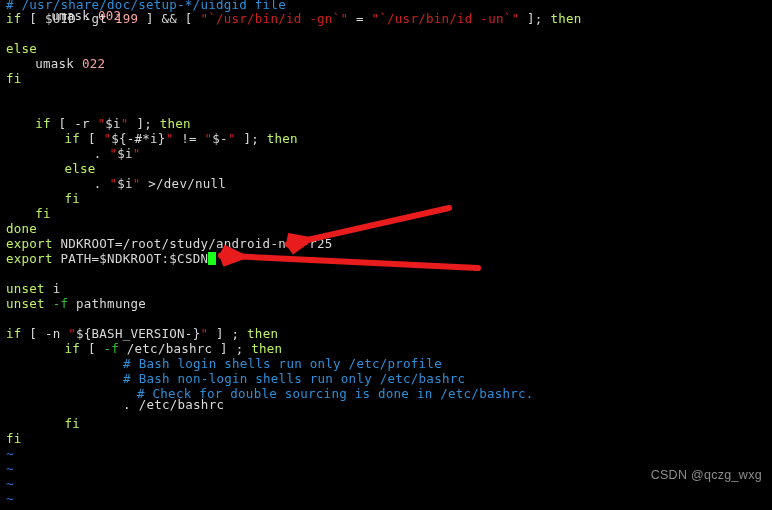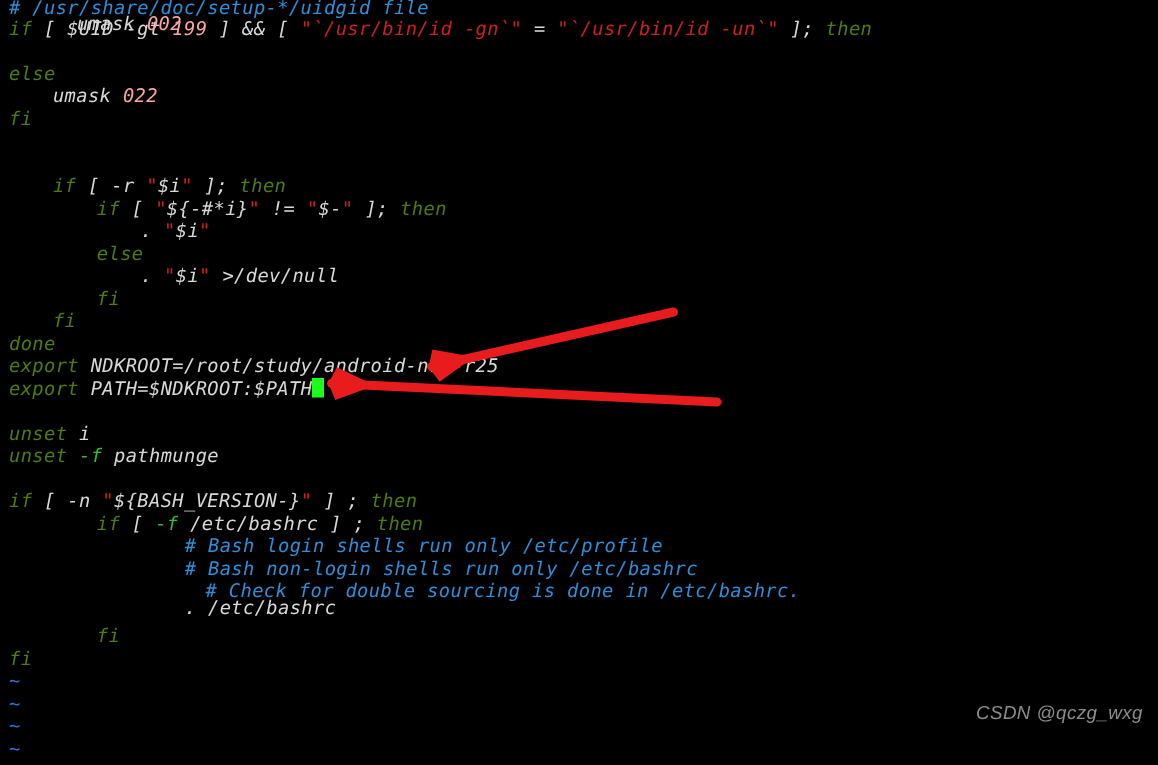--- a/index.html
+++ b/index.html
@@ -7,21 +7,20 @@
     padding: 0;
     background: #000000;
   }
   #screen {
     position: relative;
     width: 772px;
     height: 510px;
     background: #000000;
     overflow: hidden;
     font-family: "DejaVu Sans Mono", "Liberation Mono", monospace;
-    font-style: italic;
   }
   #terminal {
     position: absolute;
     left: 0;
     top: 0;
     width: 772px;
     height: 510px;
     padding: 0;
     box-sizing: border-box;
   }
@@ -31,21 +30,21 @@
     height: 15px;
     line-height: 15px;
     font-size: 12.5px;
     letter-spacing: 0.02em;
     white-space: pre;
     color: #d8d8d8;
   }
   
   .tok         { white-space: pre; }
   .t-plain     { color: #d9d9d9; }
-  .t-keyword   { color: #4d7c0f; }   
+  .t-keyword   { color: #bef264; }   
   .t-string    { color: #cc2020; }   
   .t-number    { color: #fca5a5; }   
   .t-flag      { color: #2fbf2f; }   
   .t-comment   { color: #2e8fd8; }   
   .t-tilde     { color: #2e6fd8; }   
   .cursor {
     display: inline-block;
     width: 8px;
     height: 13px;
     vertical-align: -2px;
@@ -84,21 +83,21 @@
       <div class="line" style="top: 86px; left: 6px;"></div>
       <div class="line" style="top: 116px; left: 35.28px;"><span class="tok t-keyword">if</span><span class="tok t-plain"> [ -r </span><span class="tok t-string">"</span><span class="tok t-variable">$i</span><span class="tok t-string">"</span><span class="tok t-plain"> ]; </span><span class="tok t-keyword">then</span></div>
       <div class="line" style="top: 131px; left: 64.56px;"><span class="tok t-keyword">if</span><span class="tok t-plain"> [ </span><span class="tok t-string">"</span><span class="tok t-variable">${-#*i}</span><span class="tok t-string">"</span><span class="tok t-plain"> != </span><span class="tok t-string">"</span><span class="tok t-variable">$-</span><span class="tok t-string">"</span><span class="tok t-plain"> ]; </span><span class="tok t-keyword">then</span></div>
       <div class="line" style="top: 146px; left: 93.84px;"><span class="tok t-plain">. </span><span class="tok t-string">"</span><span class="tok t-variable">$i</span><span class="tok t-string">"</span></div>
       <div class="line" style="top: 161px; left: 64.56px;"><span class="tok t-keyword">else</span></div>
       <div class="line" style="top: 176px; left: 93.84px;"><span class="tok t-plain">. </span><span class="tok t-string">"</span><span class="tok t-variable">$i</span><span class="tok t-string">"</span><span class="tok t-plain"> &gt;/dev/null</span></div>
       <div class="line" style="top: 191px; left: 64.56px;"><span class="tok t-keyword">fi</span></div>
       <div class="line" style="top: 206px; left: 35.28px;"><span class="tok t-keyword">fi</span></div>
       <div class="line" style="top: 221px; left: 6px;"><span class="tok t-keyword">done</span></div>
       <div class="line" style="top: 236px; left: 6px;"><span class="tok t-keyword">export</span><span class="tok t-plain"> </span><span class="tok t-identifier">NDKROOT</span><span class="tok t-plain">=/root/study/android-ndk-r25</span></div>
-      <div class="line" style="top: 251px; left: 6px;"><span class="tok t-keyword">export</span><span class="tok t-plain"> </span><span class="tok t-identifier">PATH</span><span class="tok t-plain">=</span><span class="tok t-variable">$NDKROOT</span><span class="tok t-plain">:</span><span class="tok t-variable">$PATH</span><span class="cursor" style="background: rgb(25, 255, 25);"></span></div>
+      <div class="line" style="top: 251px; left: 6px;"><span class="tok t-keyword">export</span><span class="tok t-plain"> </span><span class="tok t-identifier">PATH</span><span class="tok t-plain">=</span><span class="tok t-variable">$NDKROOT</span><span class="tok t-plain">:</span><span class="tok t-variable">$CSDN</span><span class="cursor" style="background: rgb(25, 255, 25);"></span></div>
       <div class="line" style="top: 266px; left: 6px;"></div>
       <div class="line" style="top: 281px; left: 6px;"><span class="tok t-keyword">unset</span><span class="tok t-plain"> i</span></div>
       <div class="line" style="top: 296px; left: 6px;"><span class="tok t-keyword">unset</span><span class="tok t-plain"> </span><span class="tok t-flag">-f</span><span class="tok t-plain"> </span><span class="tok t-identifier">pathmunge</span></div>
       <div class="line" style="top: 311px; left: 6px;"></div>
       <div class="line" style="top: 326px; left: 6px;"><span class="tok t-keyword">if</span><span class="tok t-plain"> [ -n </span><span class="tok t-string">"</span><span class="tok t-variable">${BASH_VERSION-}</span><span class="tok t-string">"</span><span class="tok t-plain"> ] ; </span><span class="tok t-keyword">then</span></div>
       <div class="line" style="top: 341px; left: 64.56px;"><span class="tok t-keyword">if</span><span class="tok t-plain"> [ </span><span class="tok t-flag">-f</span><span class="tok t-plain"> /etc/bashrc ] ; </span><span class="tok t-keyword">then</span></div>
       <div class="line" style="top: 371px; left: 123.12px;"><span class="tok t-comment"># Bash non-login shells run only /etc/bashrc</span></div>
       <div class="line" style="top: 356px; left: 123.12px;"><span class="tok t-comment"># Bash login shells run only /etc/profile</span></div>
       <div class="line" style="top: 386px; left: 137px;"><span class="tok t-comment"># Check for double sourcing is done in /etc/bashrc.</span></div>
       <div class="line" style="top: 397px; left: 123.12px;"><span class="tok t-plain">. /etc/bashrc</span></div>

